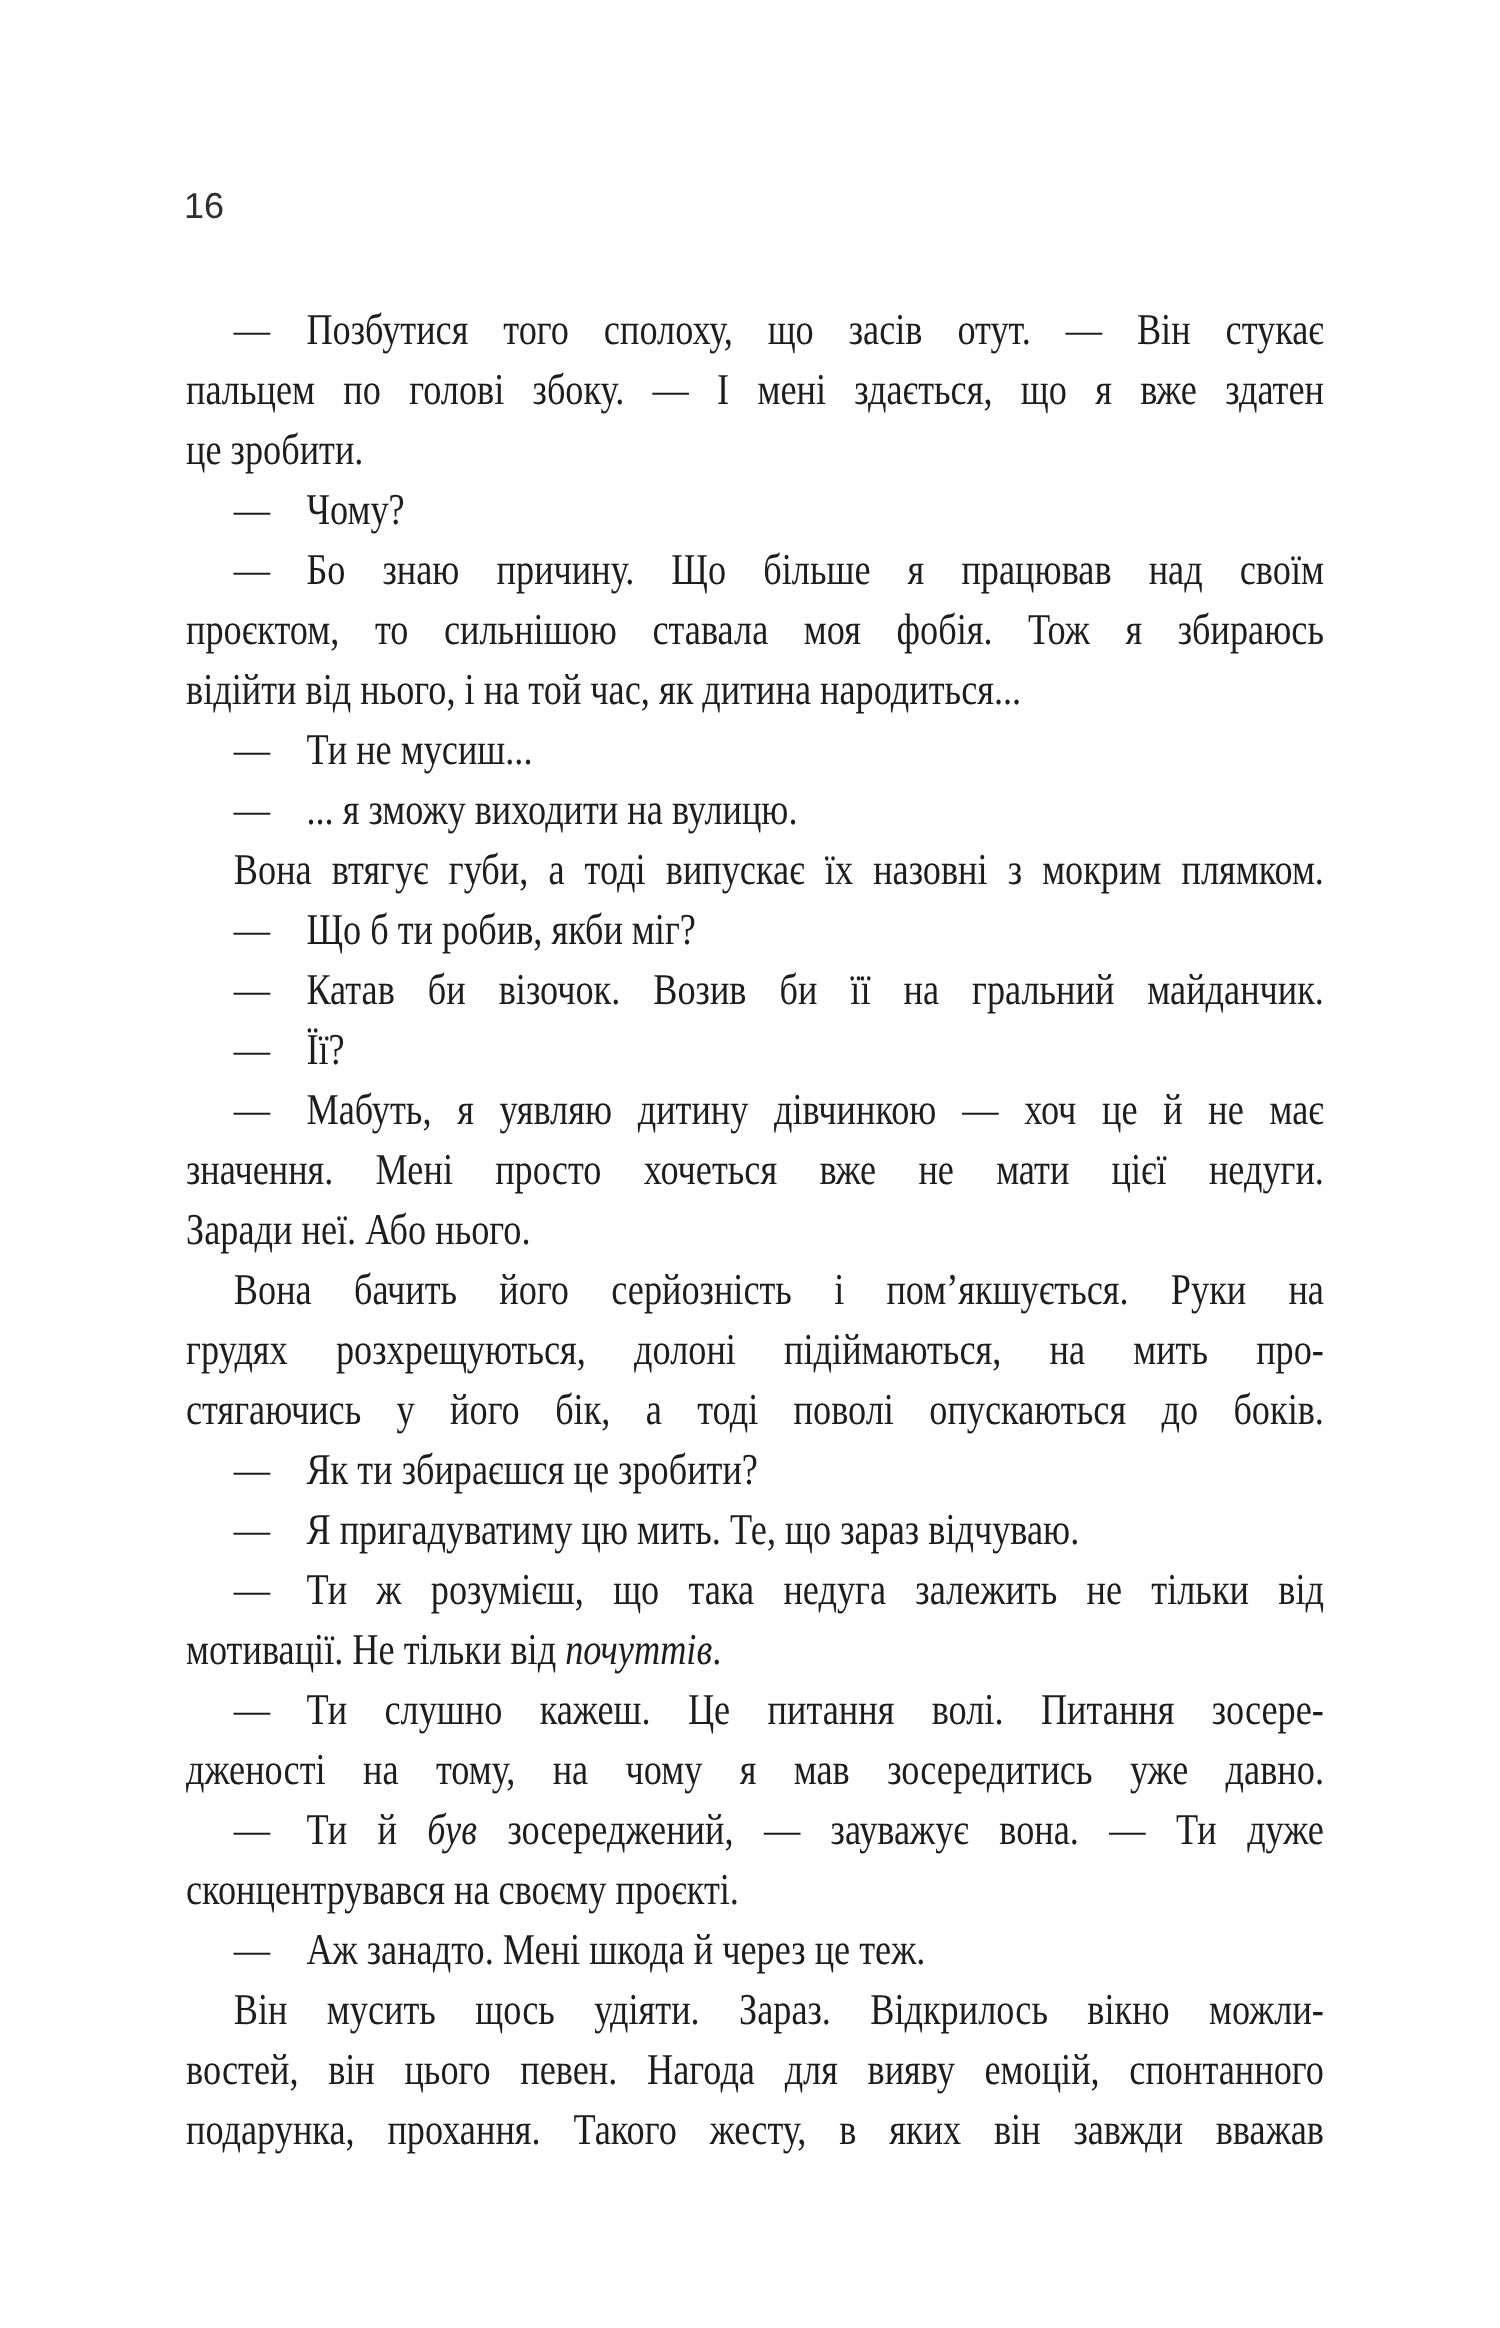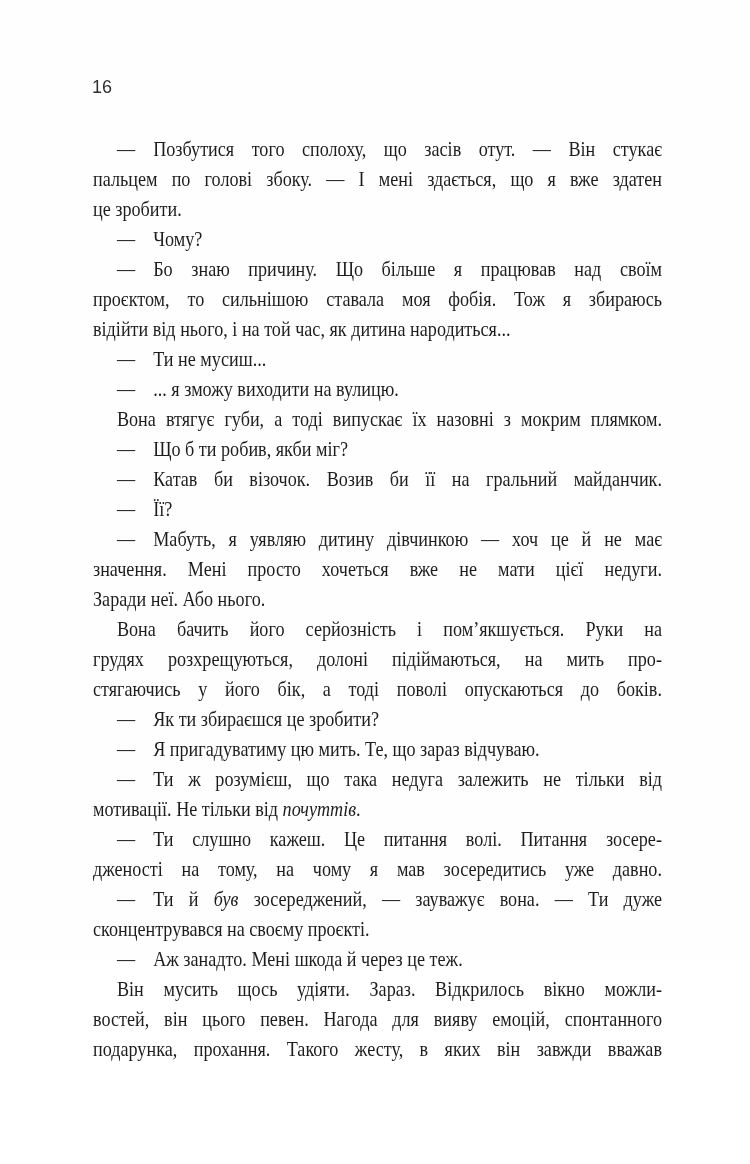--- a/index.html
+++ b/index.html
@@ -12,20 +12,21 @@
     background: #ffffff;
     overflow: hidden;
     position: relative;
     font-family: "Liberation Serif", serif;
   }
   .book-page {
     position: relative;
     width: 750px;
     height: 960px;
     background: #fefefe;
+    margin-top: 16px;
   }
   .page-number {
     position: absolute;
     left: 92px;
     top: 77px;
     font-family: "Liberation Sans", sans-serif;
     font-size: 18px;
     color: #2f2f2f;
   }
   .page-text {

